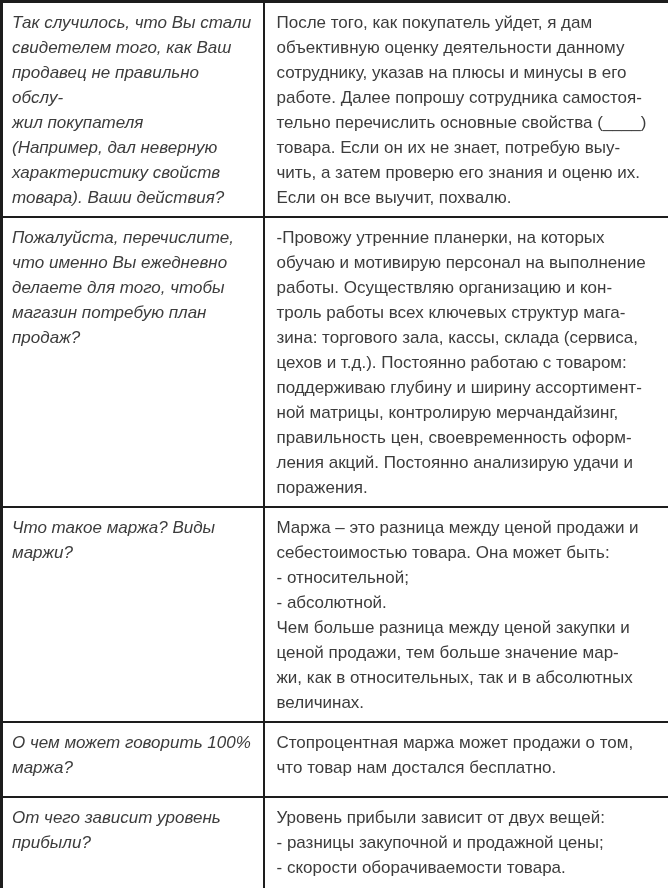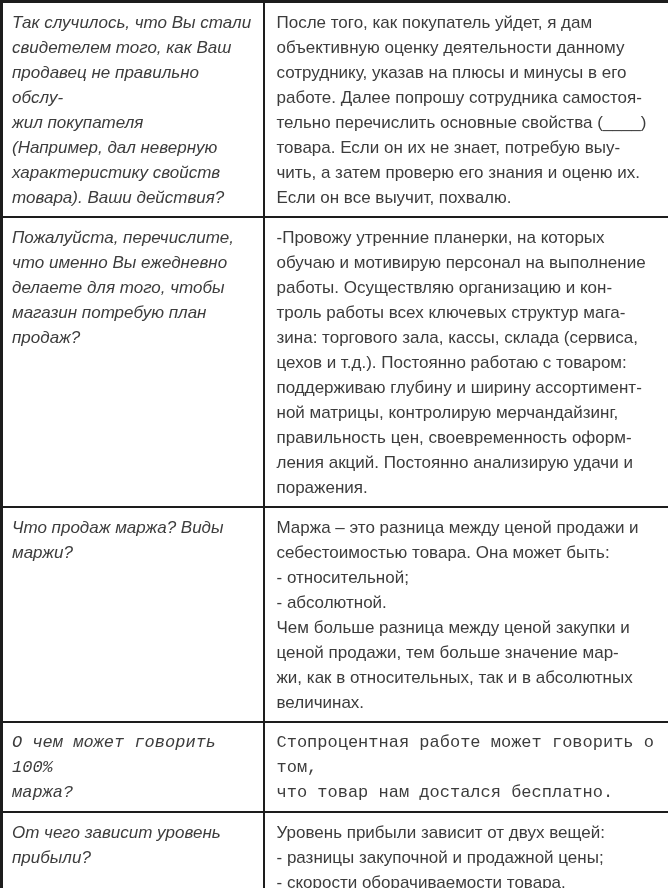--- a/index.html
+++ b/index.html
@@ -36,21 +36,21 @@
   td.q {
     font-style: italic;
     padding: 7px 8px 6px 9px;
   }
   td.a {
     padding: 7px 6px 6px 12px;
   }
   tr.r0 { height: 212px; }
   tr.r1 { height: 283px; }
   tr.r2 { height: 211px; }
-  tr.r3 { height: 75px; font-family: Liberation Mono, monospace; }
+  tr.r3 { height: 75px; }
   tr.r4 { height: 99px; }
 </style>
 </head>
 <body>
 
 <div class="page">
   <table class="qa">
     <colgroup>
       <col class="col-q">
       <col class="col-a">
@@ -85,35 +85,35 @@
 троль работы всех ключевых структур мага-
 зина: торгового зала, кассы, склада (сервиса,
 цехов и т.д.). Постоянно работаю с товаром:
 поддерживаю глубину и ширину ассортимент-
 ной матрицы, контролирую мерчандайзинг,
 правильность цен, своевременность оформ-
 ления акций. Постоянно анализирую удачи и
 поражения.</td>
       </tr>
       <tr class="r2">
-        <td class="q">Что продаж маржа? Виды
+        <td class="q">Что такое маржа? Виды
 маржи?</td>
         <td class="a">Маржа – это разница между ценой продажи и
 себестоимостью товара. Она может быть:
 - относительной;
 - абсолютной.
 Чем больше разница между ценой закупки и
 ценой продажи, тем больше значение мар-
 жи, как в относительных, так и в абсолютных
 величинах.</td>
       </tr>
       <tr class="r3">
         <td class="q">О чем может говорить 100%
 маржа?</td>
-        <td class="a">Стопроцентная работе может говорить о том,
+        <td class="a">Стопроцентная маржа может продажи о том,
 что товар нам достался бесплатно.</td>
       </tr>
       <tr class="r4">
         <td class="q">От чего зависит уровень
 прибыли?</td>
         <td class="a">Уровень прибыли зависит от двух вещей:
 - разницы закупочной и продажной цены;
 - скорости оборачиваемости товара.</td>
       </tr>
     </tbody>

